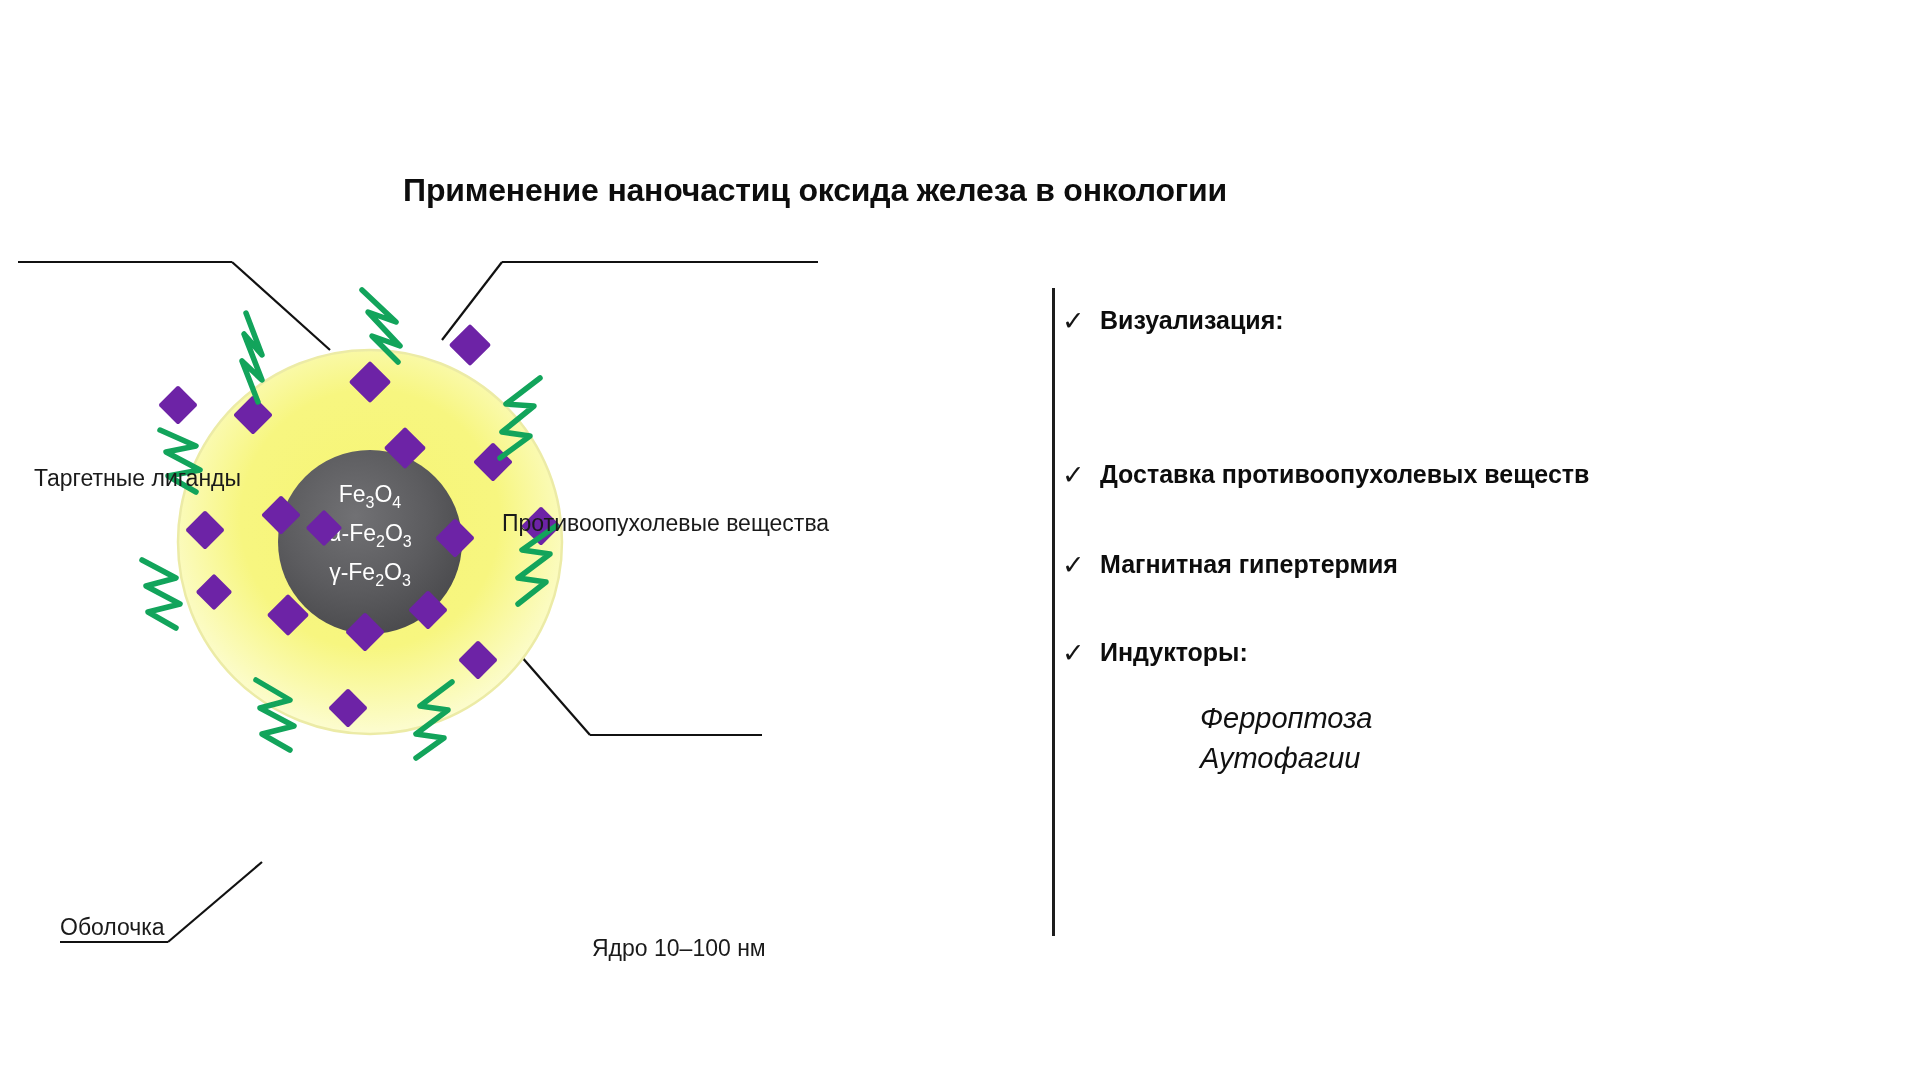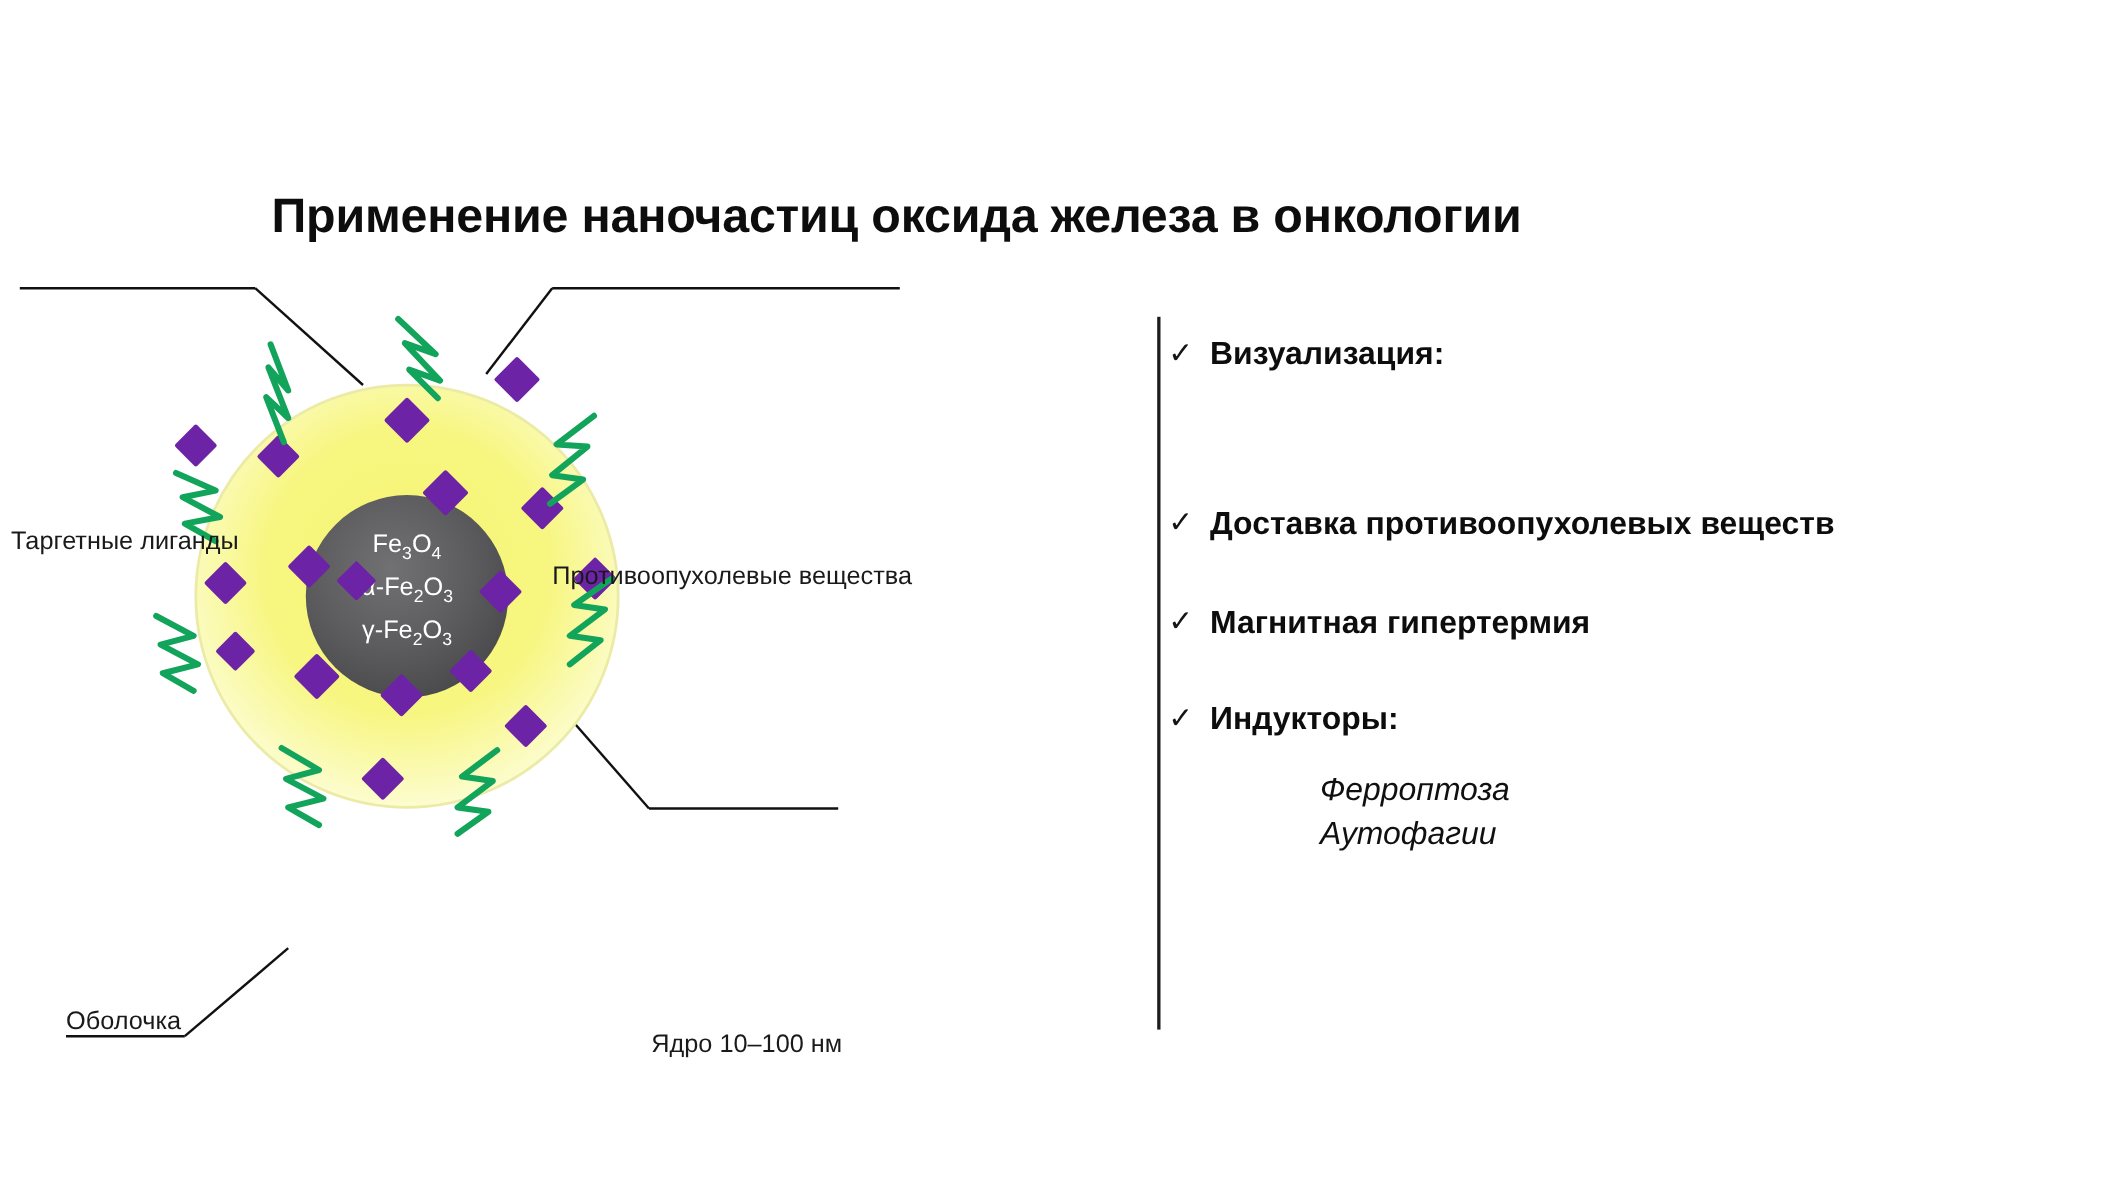--- a/index.html
+++ b/index.html
@@ -7,41 +7,41 @@
     width:1920px;height:1080px;
     background:#ffffff;
     font-family:"Liberation Sans","DejaVu Sans",sans-serif;
     overflow:hidden;
     position:relative;
   }
   #page-title{
     position:absolute;
     left:0; top:172px; width:1630px;
     text-align:center;
-    font-size:44px;
+    font-size:32px;
     font-weight:bold;
     color:#0d0d0d;
     letter-spacing:-0.2px;
     white-space:nowrap;
   }
   
   #diagram{
     position:absolute;
     left:0; top:230px;
     width:1050px; height:720px;text-align:right;
   }
   #diagram svg{display:block;}
 
   .cap{
     position:absolute;
     font-size:23px;
     color:#1a1a1a;
     white-space:nowrap;
   }
-  #cap-ligands{ left:10px;  top:235px;margin-top:13px; }
+  #cap-ligands{ left:34px;  top:235px; }
   #cap-drugs{   left:502px; top:235px;margin-top:45px; }
   #cap-shell{   left:60px;  top:684px; }
   #cap-core{    left:592px; top:705px; }
 
   
   #right-panel{
     position:absolute;
     left:1052px; top:288px;
     width:860px; height:650px;
   }
@@ -58,21 +58,21 @@
   }
   .check{
     width:38px;
     font-size:27px;
     color:#151515;
     line-height:1;
     flex:0 0 38px;
     padding-top:2px;
   }
   .blabel{
-    font-size:29px;
+    font-size:25px;
     font-weight:bold;
     color:#0d0d0d;
     white-space:nowrap;
     line-height:1.15;
   }
   .sub{
     position:absolute;
     font-style:italic;
     font-size:29px;
     color:#101010;

